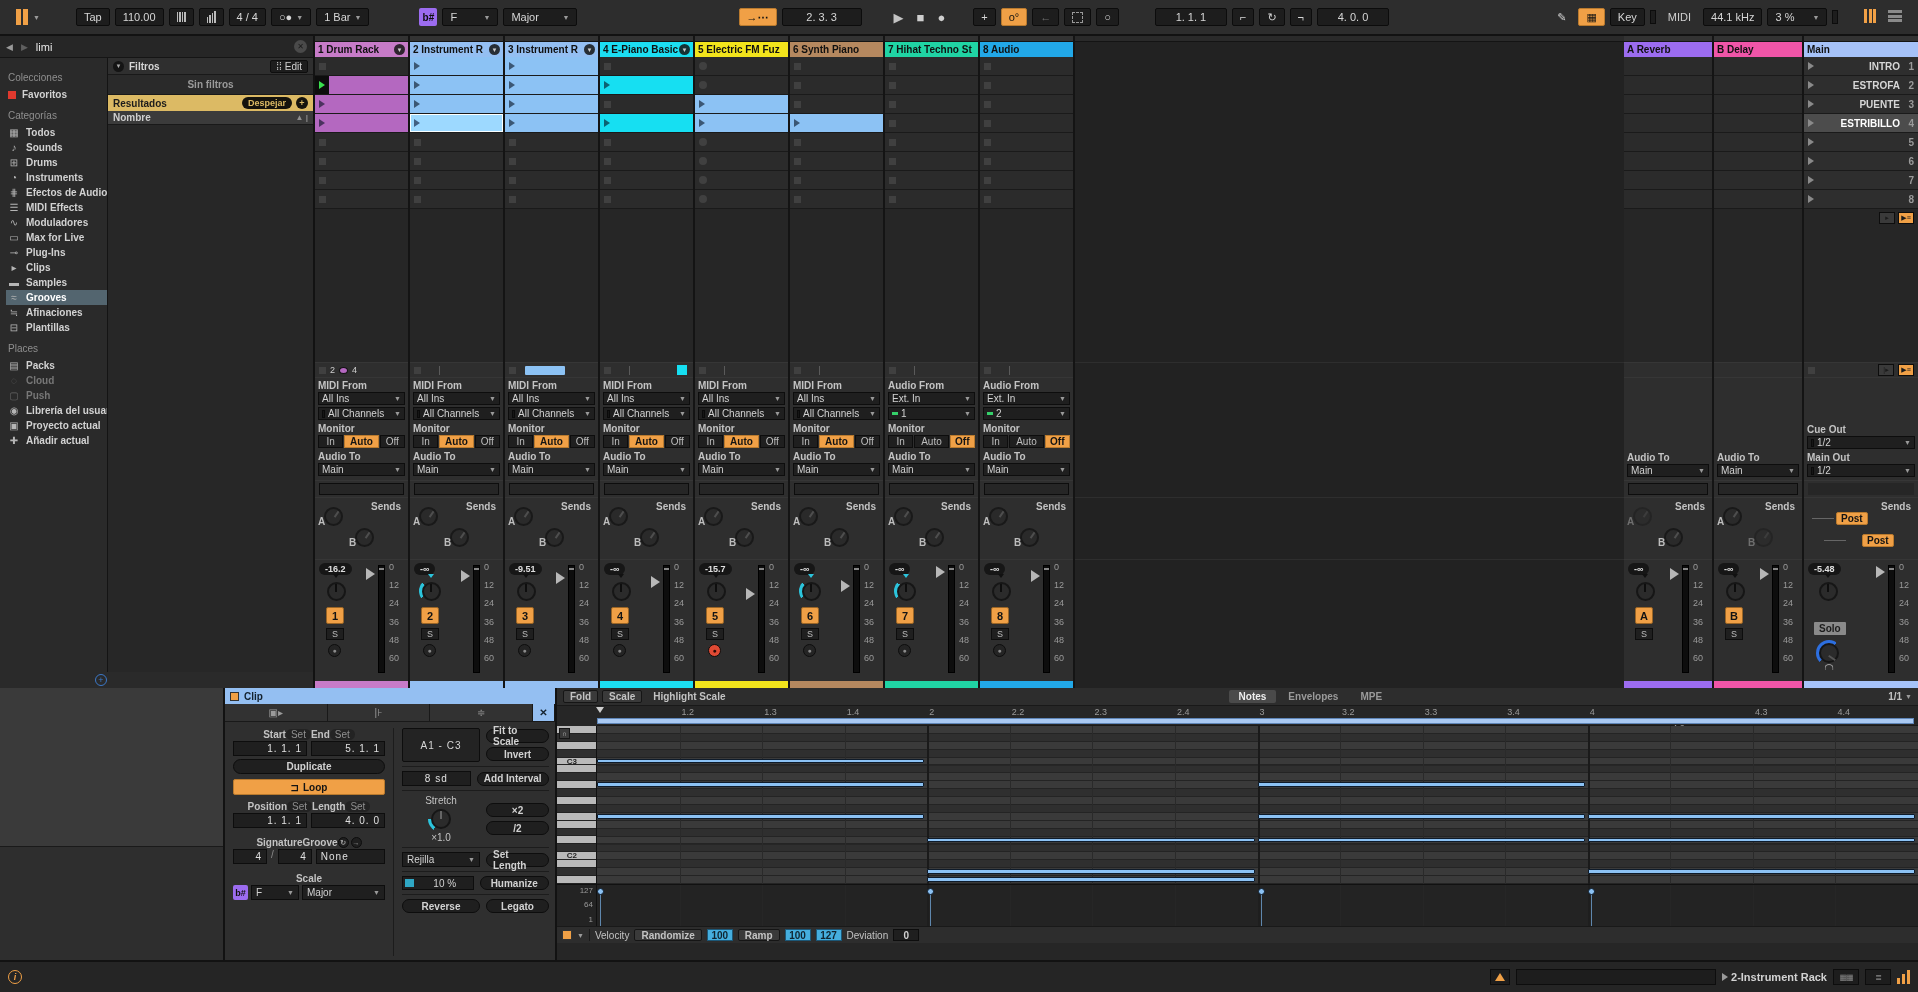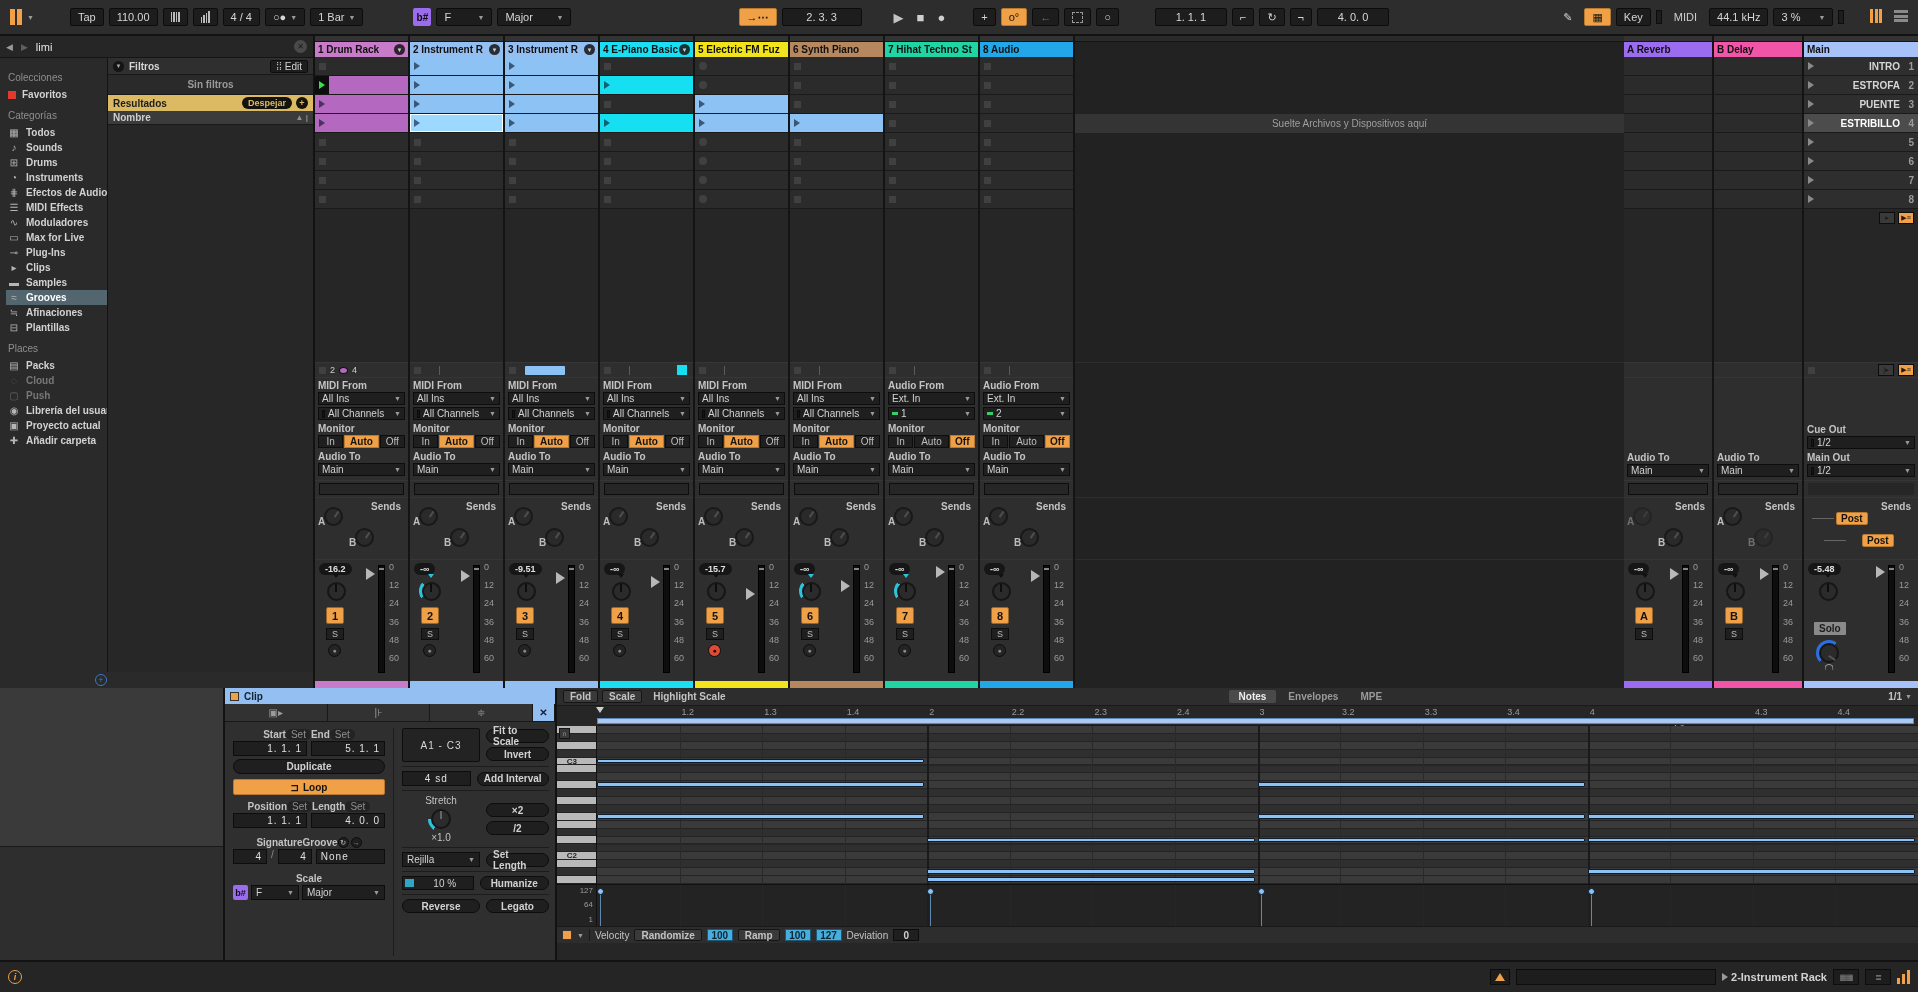--- a/index.html
+++ b/index.html
@@ -3,21 +3,21 @@
 <meta charset="utf-8">
 <style>
   html,body{margin:0;padding:0;background:#0d0d0d;}
   .app{position:relative;width:1918px;height:992px;background:#1f1f1f;overflow:hidden;
        font-family:"Liberation Sans",sans-serif;font-size:10px;color:#c8c8c8;
        -webkit-font-smoothing:antialiased;box-sizing:border-box;}
   .app *{box-sizing:border-box;}
 
   
   .toolbar{height:36px;background:#2d2d2d;border-bottom:2px solid #121212;display:flex;
-           align-items:center;justify-content:space-between;padding:0 10px;}
+           align-items:center;justify-content:space-between;padding:0 16px;}
   .tbg{display:flex;align-items:center;gap:5px;}
   .tb-box,.tb-btn{height:18px;display:flex;align-items:center;gap:4px;background:#1d1d1d;
            border:1px solid #0c0c0c;border-radius:2px;padding:0 7px;color:#d6d6d6;font-size:11px;}
   .tb-btn{cursor:default;}
   .tb-plain{background:none;border:none;color:#cfcfcf;}
   .arr{font-size:7px;color:#9a9a9a;}
   .logo-bars{display:flex;gap:2px;}
   .logo-bars i{width:5px;height:16px;background:#f0a046;}
   .nudge{display:flex;gap:1px;align-items:flex-end;}
   .nudge i{width:1.5px;height:10px;background:#bbb;}
@@ -451,21 +451,21 @@
             <div class="b-item">
               <span class="b-ico">◉</span>
               <span>Librería del usuario</span>
             </div>
             <div class="b-item">
               <span class="b-ico">▣</span>
               <span>Proyecto actual</span>
             </div>
             <div class="b-item">
               <span class="b-ico">✚</span>
-              <span>Añadir carpeta</span>
+              <span>Añadir actual</span>
             </div>
           </div>
         <div class="b-panel">
           <div class="f-head">
             <span class="t">
                 <span class="f-circ">▼</span>
               <span>Filtros</span>
               </span>
             <span class="f-edit">⁞⁞ <span>Edit</span></span>
           </div>
@@ -1261,23 +1261,20 @@
           </div>
         </div>
 
       <div class="spacer">
         <div class="col-top" style="background:#2a2a2a"></div>
         <div style="height:15px"></div>
         <div class="sp-rows">
           <div class="sp-row"></div>
             <div class="sp-row"></div>
             <div class="sp-row"></div>
-          <div class="sp-row hl">
-              <span>Suelte Archivos y Dispositivos aquí</span>
-            </div>
           <div class="sp-row"></div>
             <div class="sp-row"></div>
             <div class="sp-row"></div>
             <div class="sp-row"></div>
         </div>
         <div style="flex:1"></div>
         <div class="sp-stub" style="height:15px;border-top:1px solid #2e2e2e"></div>
         <div class="sp-stub" style="height:120px"></div>
         <div class="sp-stub" style="height:62px;border-top:1px solid #2e2e2e"></div>
         <div class="sp-stub" style="height:122px;border-top:1px solid #2e2e2e"></div>
@@ -1595,21 +1592,21 @@
         <div class="cp-right">
           <div class="cp-r-row">
             <span class="rngbox">A1 - C3</span>
             <span class="cp-r-col">
               <span class="tool-btn">Fit to Scale</span>
               <span class="tool-btn">Invert</span>
             </span>
           </div>
           <hr class="hr">
           <div class="cp-r-row">
-            <span class="valbox" style="max-width:78px;justify-content:center">4 sd</span>
+            <span class="valbox" style="max-width:78px;justify-content:center">8 sd</span>
             <span class="tool-btn" style="flex:1">Add Interval</span>
           </div>
           <hr class="hr">
           <div class="cp-r-row">
             <span style="width:78px;text-align:center">
               <span class="ft-lab">Stretch</span>
               <span class="stretchk">
                   <span class="pk"></span>
                 </span>
               <span style="display:block;color:#c3c3c3">×1.0</span>

